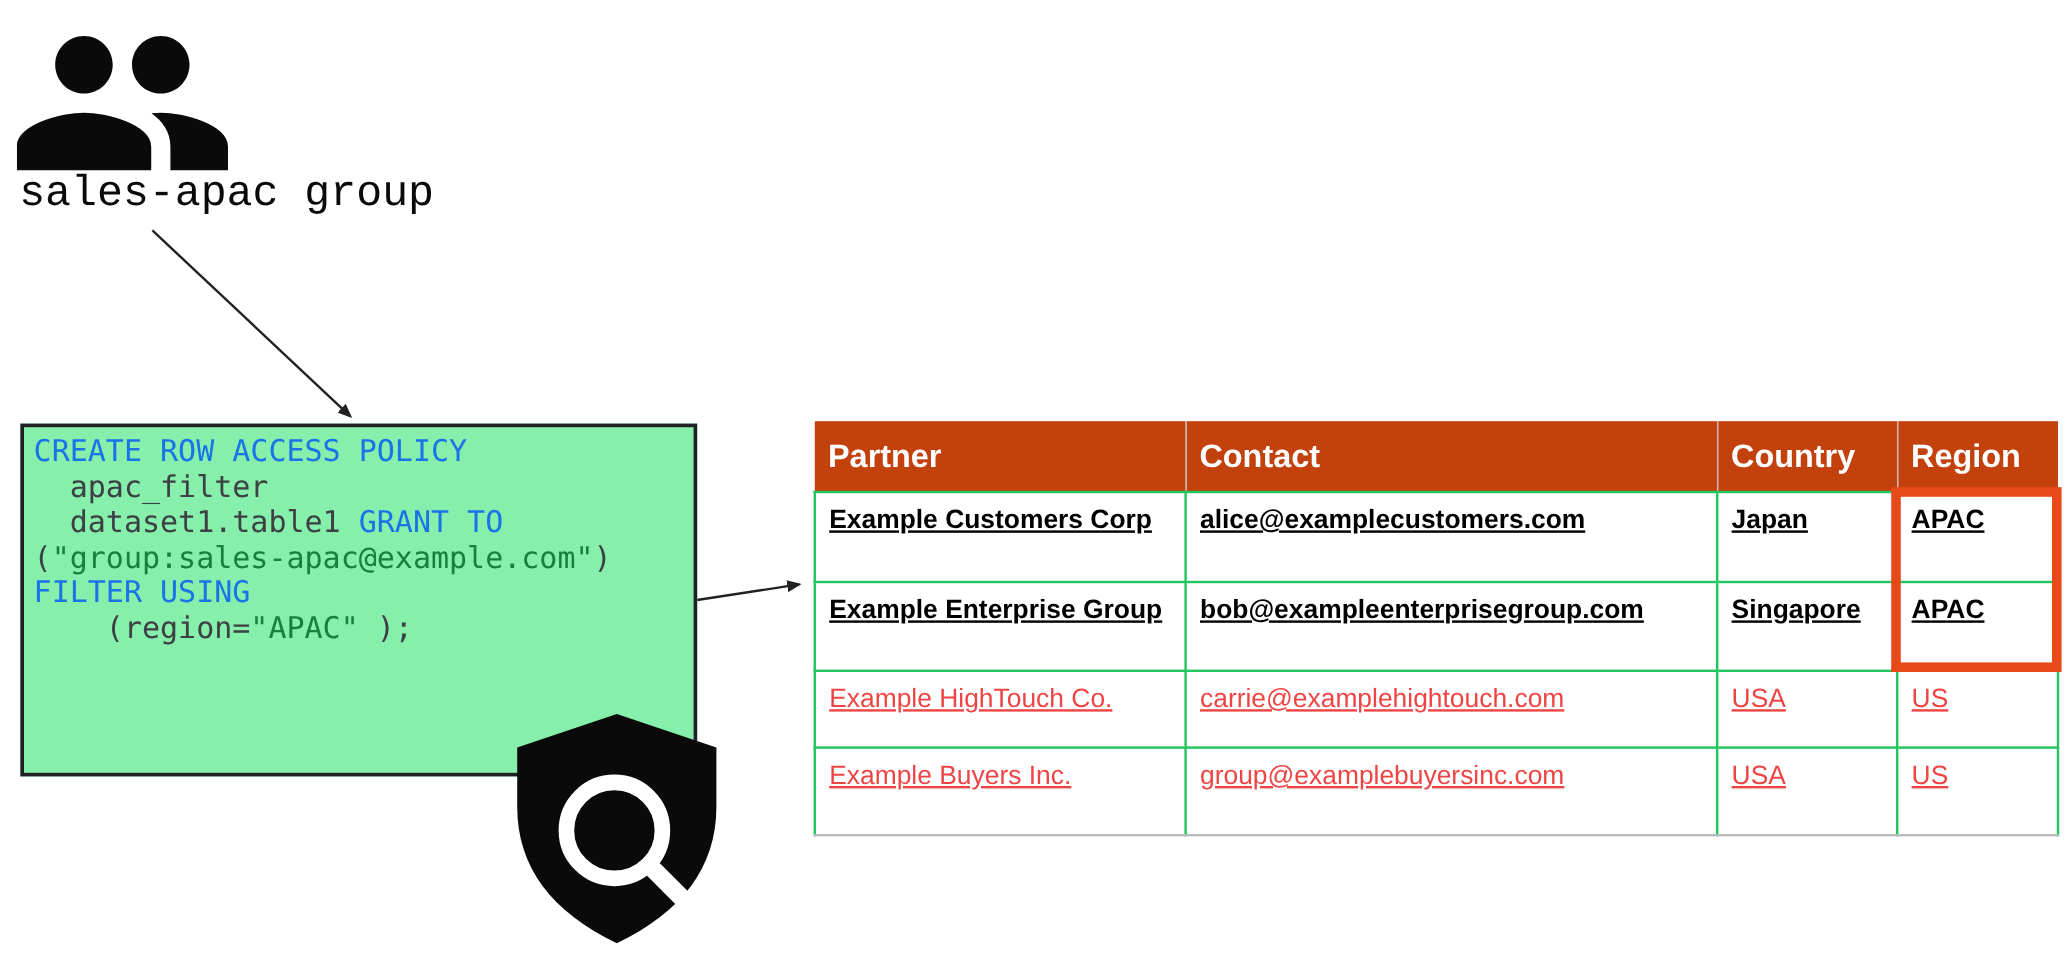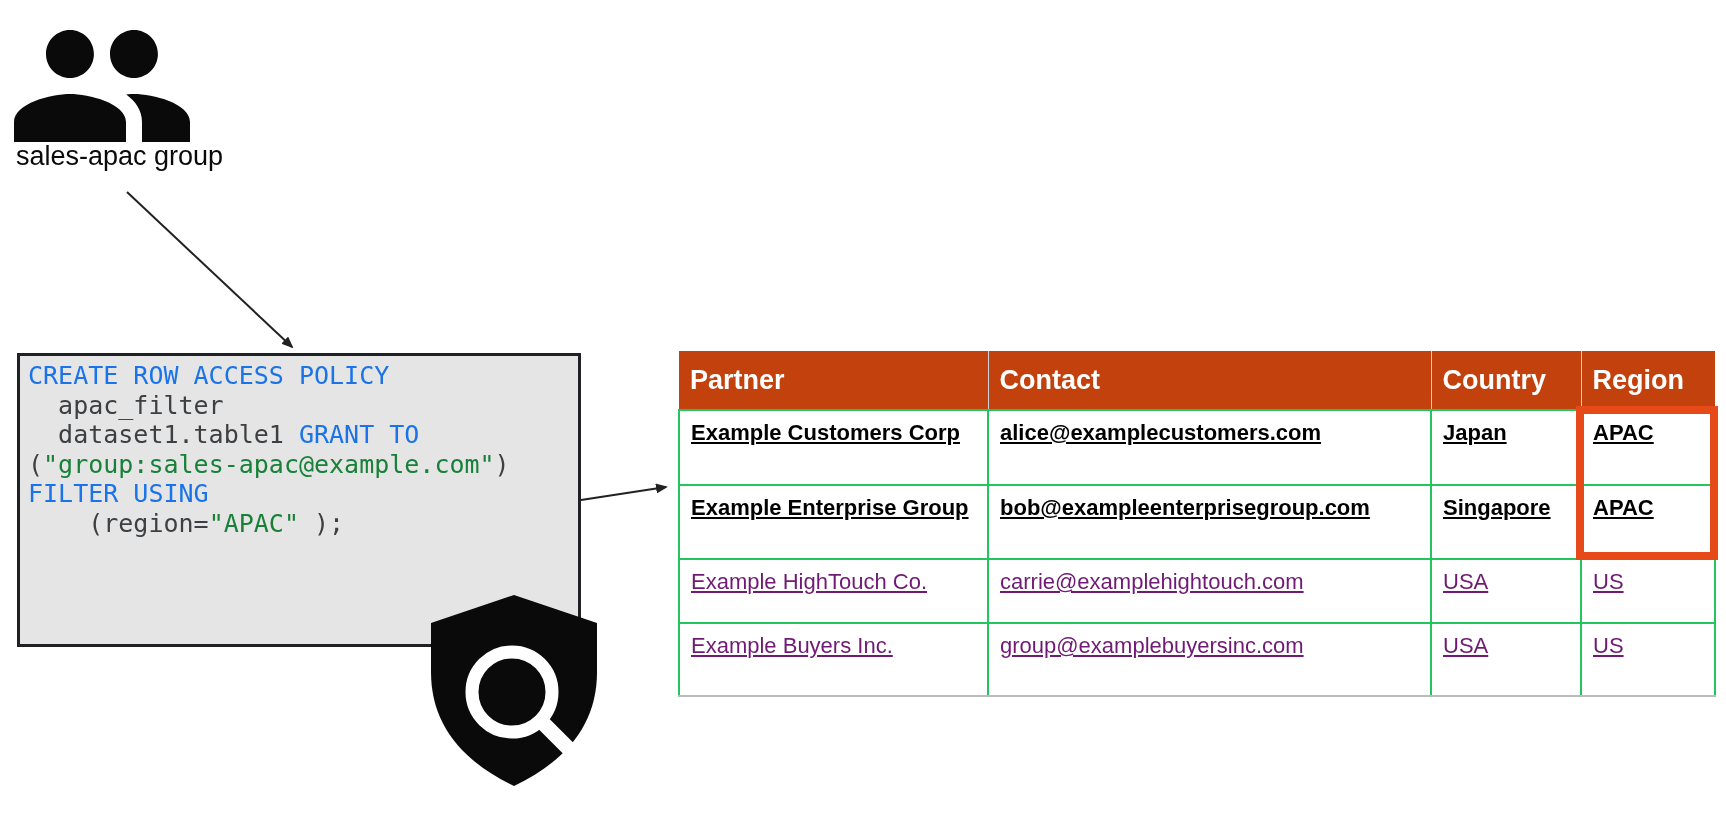--- a/index.html
+++ b/index.html
@@ -3,47 +3,47 @@
 <meta charset="utf-8">
 <style>
   html,body{margin:0;padding:0;background:#ffffff;}
   body{width:1726px;height:814px;position:relative;overflow:hidden;
        font-family:"Liberation Sans",sans-serif;}
 
   .abs{position:absolute;}
 
   
   #people-icon{left:14px;top:30px;width:176px;height:112px;}
-  #group-label{left:16px;top:141px;font-size:27px;color:#0a0a0a;white-space:nowrap;}
+  #group-label{left:16px;top:141px;font-size:36px;color:#0a0a0a;white-space:nowrap;font-family:Liberation Mono, monospace;}
 
   
   #arrows{left:0;top:0;width:1726px;height:814px;pointer-events:none;}
 
   
   #code-box{left:17px;top:353px;width:564px;height:294px;box-sizing:border-box;
-            border:3px solid #202124;background:#e5e5e5;padding:5px 8px;}
+            border:3px solid #202124;background:#86efac;padding:5px 8px;}
   .code-line{font-family:"DejaVu Sans Mono",monospace;font-size:25px;line-height:29.5px;
              white-space:pre;}
   .tok-kw{color:#1a73e8;}
   .tok-plain{color:#3c4043;}
   .tok-str{color:#188038;}
 
   
   #shield-icon{left:430px;top:592px;width:168px;height:196px;}
 
   
   #partners-table{left:678px;top:351px;border-collapse:collapse;table-layout:fixed;}
   #partners-table th{background:#c2410c;color:#ffffff;font-size:27px;font-weight:bold;
         text-align:left;padding:0 0 0 11px;height:58px;vertical-align:middle;
         border-right:1px solid #cfd4da;}
   #partners-table th:last-child{border-right:none;}
   #partners-table td{background:#ffffff;font-size:22px;font-weight:bold;color:#000000;
         text-align:left;vertical-align:top;padding:5px 8px 0 11px;line-height:33px;
         border:2px solid #22c55e;text-decoration:underline;}
-  #partners-table tr.muted td{color:#701a75;font-weight:normal;}
+  #partners-table tr.muted td{color:#ef4444;font-weight:normal;}
   #partners-table tr.last td{border-bottom:2px solid #b9bcbf;}
 
   
   #region-highlight-box{left:1576px;top:406px;width:142px;height:154px;box-sizing:border-box;
         border:8px solid #e64a19;background:transparent;}
 </style>
 </head>
 <body>
 
 <svg id="people-icon" class="abs" viewBox="1 5 22 14" preserveAspectRatio="none" aria-hidden="true">

